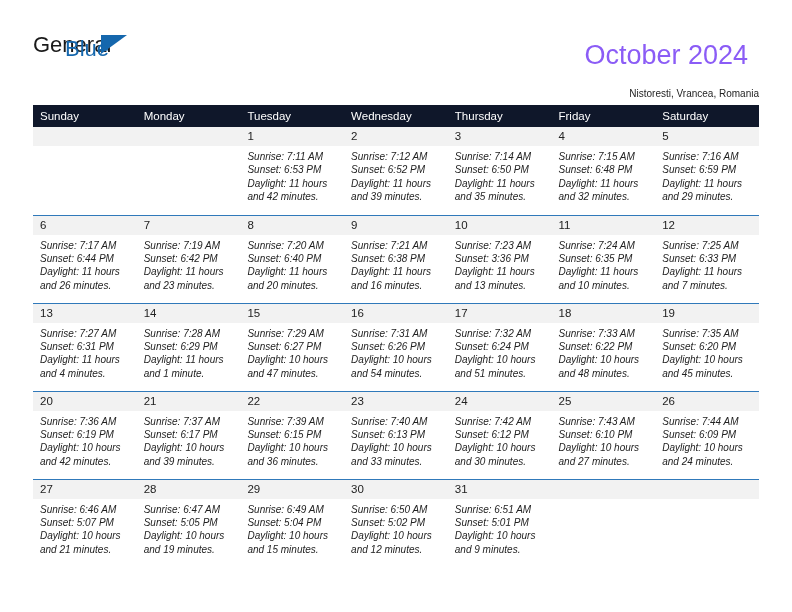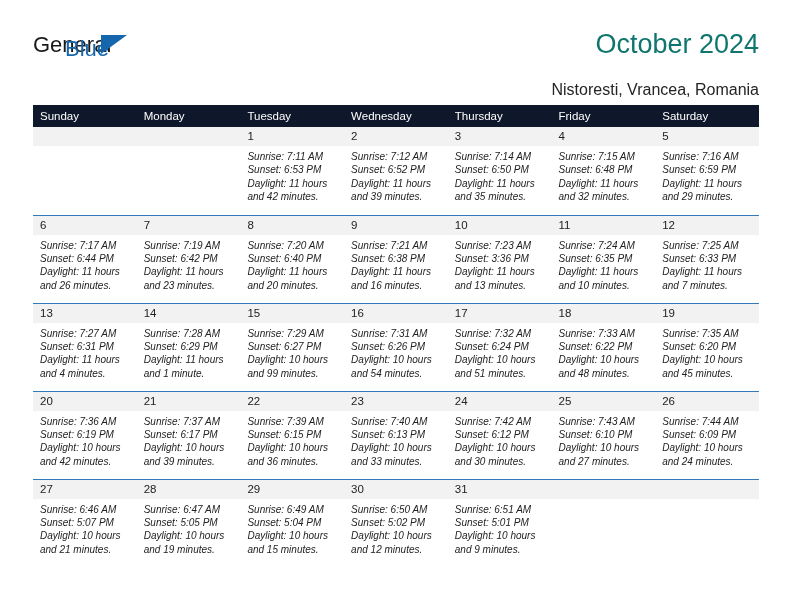--- a/index.html
+++ b/index.html
@@ -60,31 +60,31 @@
     font-family: "Liberation Sans", sans-serif;
   }
   .title-wrap {
     position: absolute;
     right: 0px;
     top: 0px;
     text-align: right;
   }
   .cal-title {
     font-size: 27px;
-    color: #0f766e;
+    color: #8b5cf6;
     line-height: 33px;
     font-weight: normal;
-    margin: 0;
+    margin: 11px;
     white-space: nowrap;
   }
   .cal-sub {
-    font-size: 16px;
+    font-size: 10px;
     color: #242424;
     line-height: 20px;
-    margin: 19px 0 0 0;
+    margin: 12px 0 0 0;
     white-space: nowrap;
   }
 
   
   .cal {
     position: absolute;
     left: 33px;
     top: 105px;
     width: 726px;
     border-collapse: collapse;
@@ -334,21 +334,21 @@
               </div>
             </div>
           </td>
           <td>
             <div class="cell-inner">
               <div class="daynum">15</div>
               <div class="detail">
                 <div>Sunrise: 7:29 AM</div>
                 <div>Sunset: 6:27 PM</div>
                 <div>Daylight: 10 hours</div>
-                <div>and 99 minutes.</div>
+                <div>and 47 minutes.</div>
               </div>
             </div>
           </td>
           <td>
             <div class="cell-inner">
               <div class="daynum">16</div>
               <div class="detail">
                 <div>Sunrise: 7:31 AM</div>
                 <div>Sunset: 6:26 PM</div>
                 <div>Daylight: 10 hours</div>

